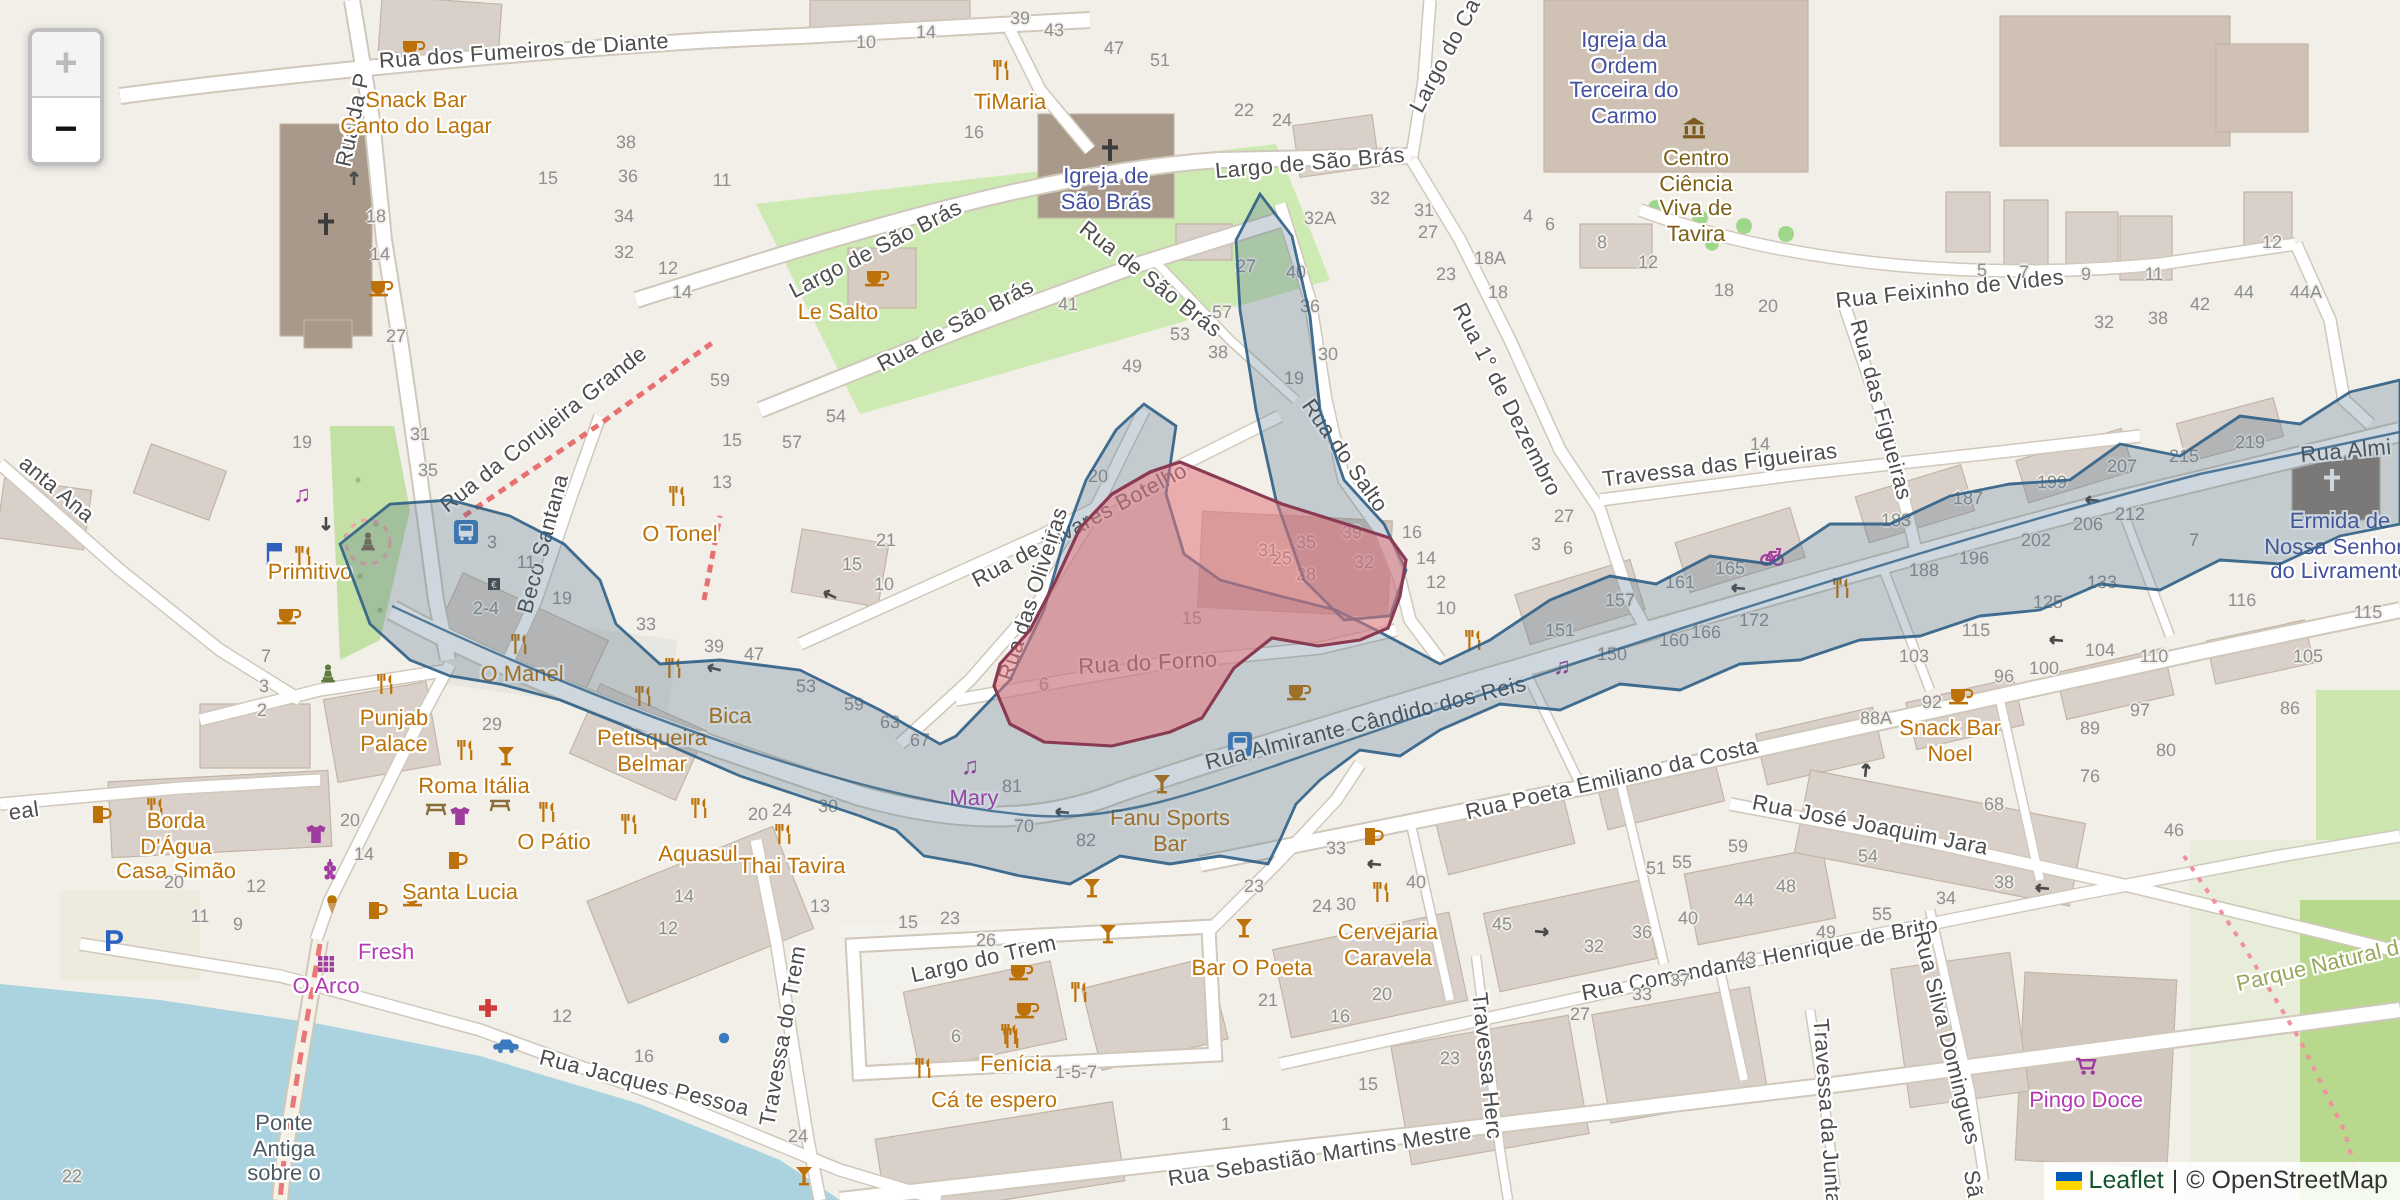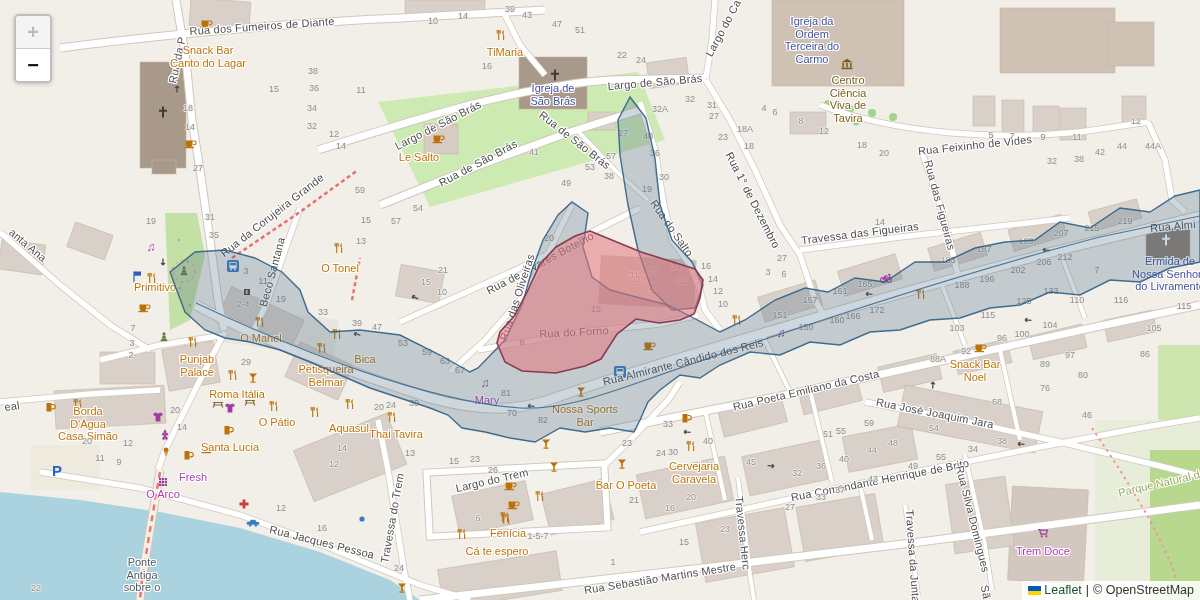--- a/index.html
+++ b/index.html
@@ -451,34 +451,34 @@
   <span class="lbl poi wrap museum" style="left:848px;top:99px;width:58px">Centro Ciência Viva de Tavira</span>
   <span class="lbl poi wrap church" style="left:1170px;top:274px;width:80px">Ermida de Nossa Senhora do Livramento</span>
   <span class="lbl poi" style="left:340px;top:268px">O Tonel</span>
   <span class="lbl poi" style="left:155px;top:287px">Primitivo</span>
   <span class="lbl poi" style="left:261px;top:338px">O Manel</span>
   <span class="lbl poi wrap" style="left:197px;top:366px;width:48px">Punjab Palace</span>
   <span class="lbl poi" style="left:237px;top:394px">Roma Itália</span>
   <span class="lbl poi wrap" style="left:326px;top:376px;width:72px">Petisqueira Belmar</span>
   <span class="lbl poi" style="left:365px;top:359px">Bica</span>
   <span class="lbl poi shop" style="left:487px;top:400px">Mary</span>
-  <span class="lbl poi wrap" style="left:585px;top:416px;width:70px">Nossa Sports Bar</span>
+  <span class="lbl poi wrap" style="left:585px;top:416px;width:70px">Fanu Sports Bar</span>
   <span class="lbl poi wrap" style="left:88px;top:424px;width:62px">Borda D'Água Casa Simão</span>
   <span class="lbl poi" style="left:277px;top:422px">O Pátio</span>
   <span class="lbl poi" style="left:349px;top:428px">Aquasul</span>
   <span class="lbl poi" style="left:396px;top:434px">Thai Tavira</span>
   <span class="lbl poi" style="left:230px;top:447px">Santa Lucia</span>
   <span class="lbl poi shop" style="left:193px;top:477px">Fresh</span>
   <span class="lbl poi shop" style="left:163px;top:494px">O Arco</span>
   <span class="lbl poi" style="left:497px;top:551px">Cá te espero</span>
   <span class="lbl poi" style="left:508px;top:533px">Fenícia</span>
   <span class="lbl poi wrap" style="left:694px;top:473px;width:68px">Cervejaria Caravela</span>
   <span class="lbl poi" style="left:626px;top:485px">Bar O Poeta</span>
   <span class="lbl poi wrap" style="left:975px;top:371px;width:55px">Snack Bar Noel</span>
-  <span class="lbl poi shop" style="left:1043px;top:551px">Trem Doce</span>
+  <span class="lbl poi shop" style="left:1043px;top:551px">Pingo Doce</span>
   <span class="lbl poi park" style="left:1162px;top:483px;transform:translate(-50%,-50%) rotate(-13deg)">Parque Natural da</span>
   <span class="lbl poi wrap water-l" style="left:142px;top:575px;width:50px">Ponte Antiga sobre o</span>
 </div>
 
 <div id="numbers-layer">
       <span class="hn" style="left: 188px; top: 108px;">18</span>
       <span class="hn" style="left: 190px; top: 127px;">14</span>
       <span class="hn" style="left: 198px; top: 168px;">27</span>
       <span class="hn" style="left: 274px; top: 89px;">15</span>
       <span class="hn" style="left: 433px; top: 21px;">10</span>
@@ -596,21 +596,21 @@
       <span class="hn" style="left: 1065px; top: 257px;">212</span>
       <span class="hn" style="left: 987px; top: 279px;">196</span>
       <span class="hn" style="left: 962px; top: 285px;">188</span>
       <span class="hn" style="left: 1051px; top: 291px;">133</span>
       <span class="hn" style="left: 1024px; top: 301px;">125</span>
       <span class="hn" style="left: 988px; top: 315px;">115</span>
       <span class="hn" style="left: 957px; top: 328px;">103</span>
       <span class="hn" style="left: 1002px; top: 338px;">96</span>
       <span class="hn" style="left: 1022px; top: 334px;">100</span>
       <span class="hn" style="left: 1050px; top: 325px;">104</span>
-      <span class="hn" style="left: 1077px; top: 300px; text-align: center;">110</span>
+      <span class="hn" style="left: 1077px; top: 328px; text-align: center;">110</span>
       <span class="hn" style="left: 966px; top: 351px;">92</span>
       <span class="hn" style="left: 938px; top: 359px;">88A</span>
       <span class="hn" style="left: 1045px; top: 364px;">89</span>
       <span class="hn" style="left: 1070px; top: 355px;">97</span>
       <span class="hn" style="left: 1083px; top: 375px;">80</span>
       <span class="hn" style="left: 1045px; top: 388px;">76</span>
       <span class="hn" style="left: 1154px; top: 328px;">105</span>
       <span class="hn" style="left: 1184px; top: 306px;">115</span>
       <span class="hn" style="left: 1121px; top: 300px;">116</span>
       <span class="hn" style="left: 1145px; top: 354px;">86</span>

